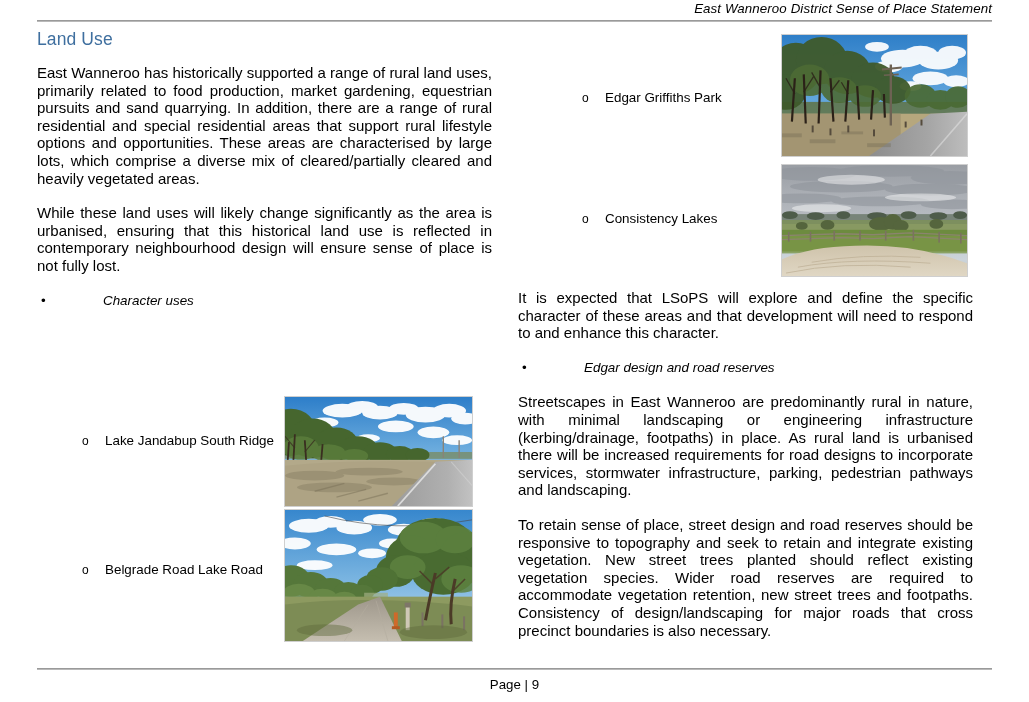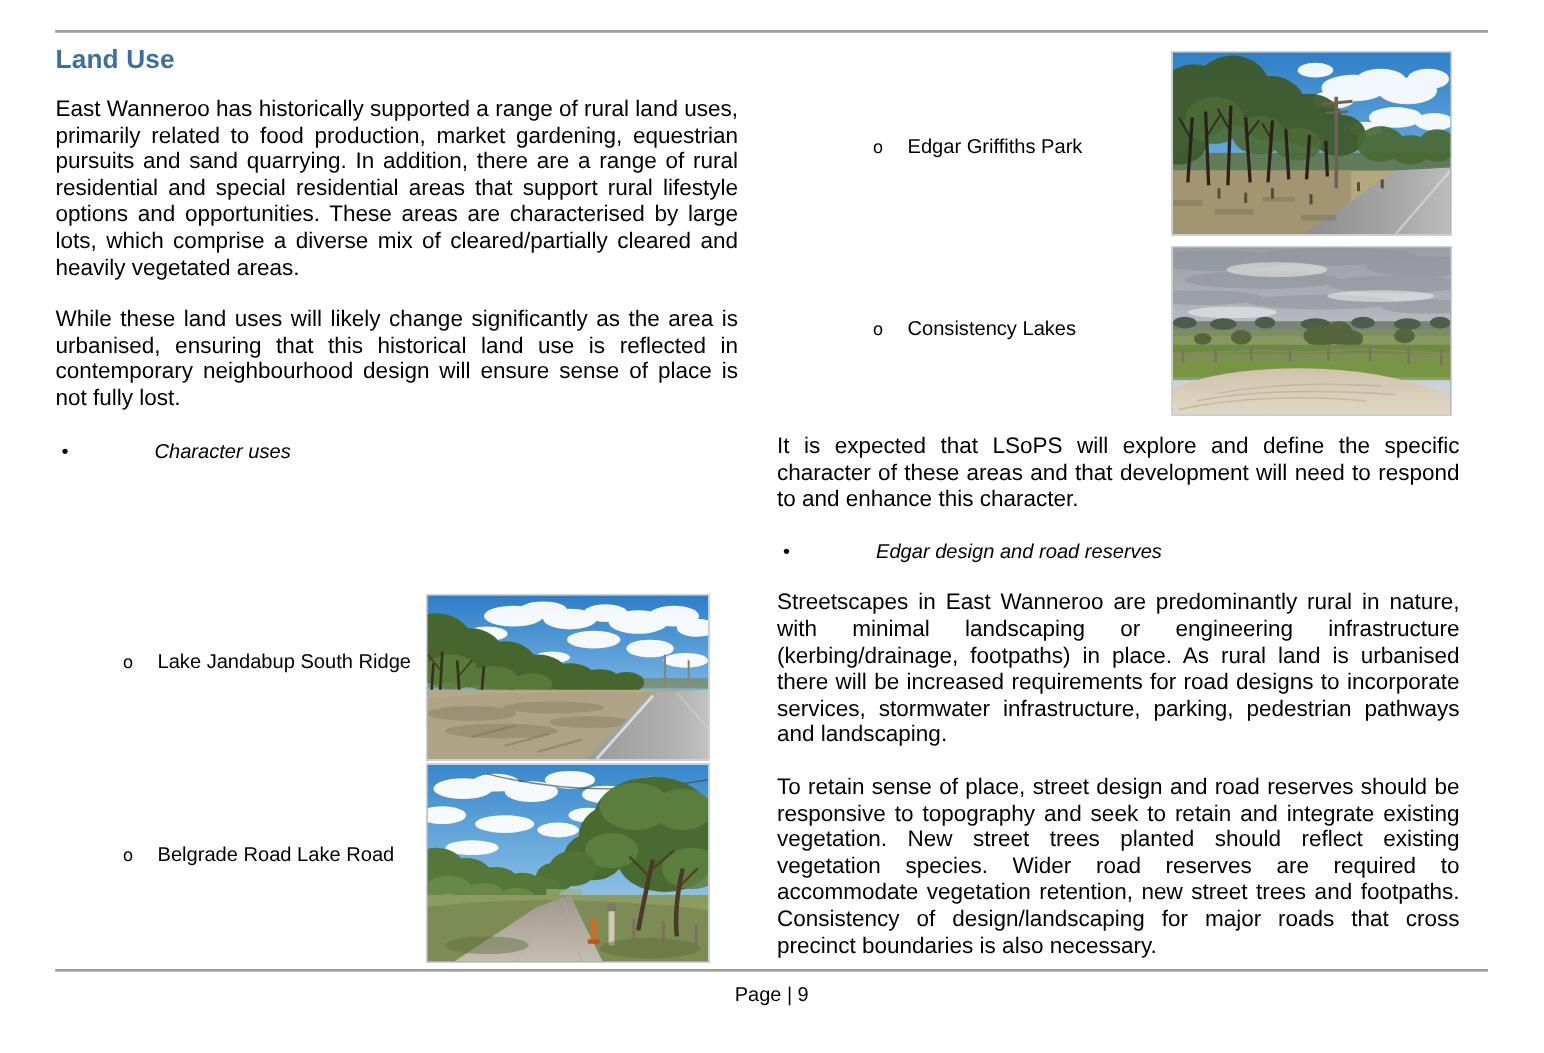--- a/index.html
+++ b/index.html
@@ -36,21 +36,21 @@
     left: 0; right: 0; top: 20px;
     height: 2px;
     border-top: 1px solid #9a9a9a;
     border-bottom: 1px solid #b9b9b9;
     background: #808080;
   }
 
   
   .page-footer {
     position: absolute;
-    left: 37px; top: 646px; width: 955px;
+    left: 37px; top: 668px; width: 955px;
     height: 24px;
     text-decoration: underline;
   }
   .page-footer .footer-rule {
     position: absolute;
     left: 0; right: 0; top: 0px;
     height: 2px;
     border-top: 1px solid #9a9a9a;
     border-bottom: 1px solid #b9b9b9;
     background: #808080;
@@ -67,21 +67,21 @@
   .col {
     position: absolute;
     top: 28px;
     width: 455px;
   }
   .col-left  { left: 37px; }
 
   h1.section-title {
     margin: 0 0 14px 0;
     font-size: 17.5px;
-    font-weight: bold;
+    font-weight: normal;
     line-height: 22px;
     color: #3f6f9f;
     letter-spacing: 0.1px;
   }
 
   p.body-par {
     margin: 0 0 17px 0;
     font-size: 15px;
     line-height: 17.6px;
     text-align: justify;
@@ -130,20 +130,21 @@
     border: 1px solid #cfcfcf;
     overflow: hidden;
     background: #8aa0b4;
   }
   .photo svg { display: block; width: 100%; height: 100%; }
 </style>
 </head>
 <body>
 
 <div class="page-header">
+  <div class="header-text">East Wanneroo District Sense of Place Statement</div>
   <div class="header-rule"></div>
 </div>
 
 <div class="col col-left">
   <h1 class="section-title">Land Use</h1>
   <p class="body-par">East Wanneroo has historically supported a range of rural land uses, primarily related to food production, market gardening, equestrian pursuits and sand quarrying.  In addition, there are a range of rural residential and special residential areas that support rural lifestyle options and opportunities.  These areas are characterised by large lots, which comprise a diverse mix of cleared/partially cleared and heavily vegetated areas.</p>
   <p class="body-par">While these land uses will likely change significantly as the area is urbanised, ensuring that this historical land use is reflected in contemporary neighbourhood design will ensure sense of place is not fully lost.</p>
   <div class="bullet-l1">
     <span class="dot">•</span>
     <span>Character uses</span>

